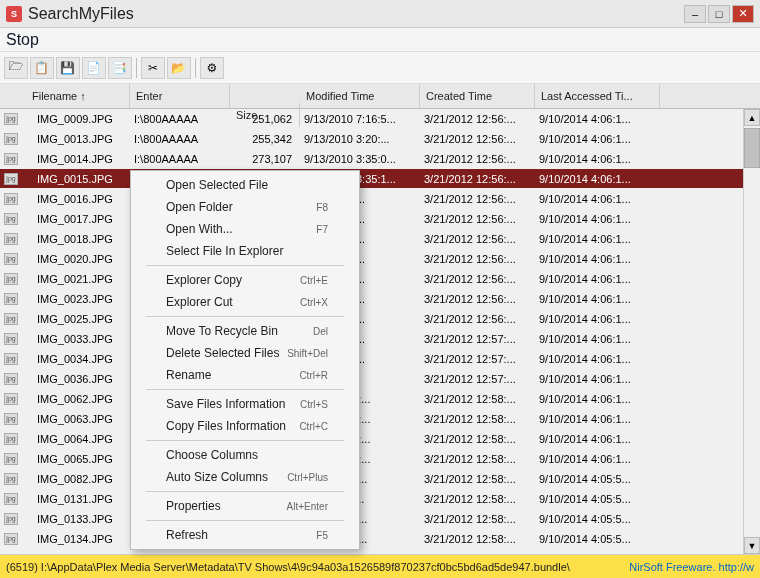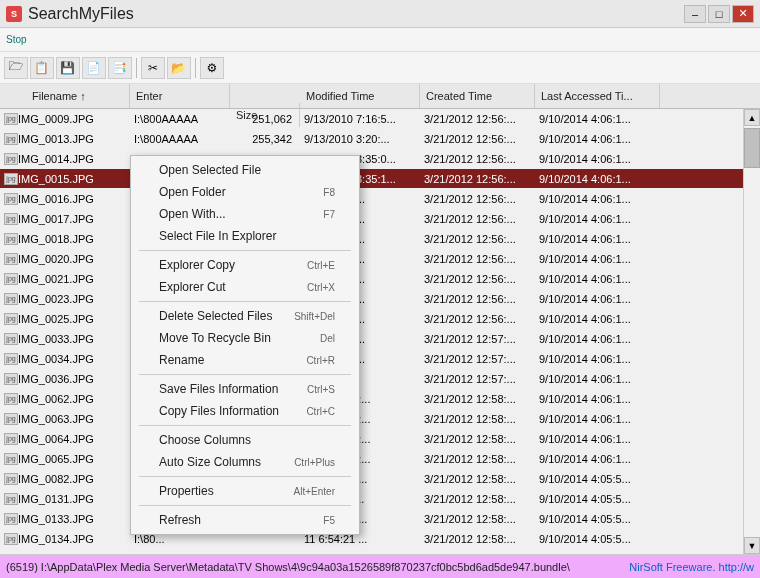--- a/index.html
+++ b/index.html
@@ -49,22 +49,22 @@
     }
     .tb-btn.close { background: #c0392b; color: white; }
     .menu-bar {
       background: #f5f5f5;
       border-bottom: 1px solid #ddd;
       padding: 3px 6px;
       height: 24px;
       display: flex; align-items: center;
     }
     .menu-bar span {
-      font-size: 10px;
-      color: #0f766e;
+      font-size: 16px;
+      color: #0f172a;
       cursor: pointer;
     }
     .toolbar {
       background: #f5f5f5;
       border-bottom: 1px solid #ddd;
       padding: 3px 4px;
       height: 32px;
       display: flex; align-items: center; gap: 2px;
     }
     .tool-btn {
@@ -120,21 +120,21 @@
       border-bottom: 1px solid #f0f0f0;
     }
     .file-row.selected { background: #7f1d1d; color: white; }
     .file-cell {
       padding: 0 4px;
       font-size: 11px;
       white-space: nowrap;
       overflow: hidden;
       text-overflow: ellipsis;
     }
-    .cell-filename { width: 130px; display: flex; align-items: center; gap: 0; }
+    .cell-filename { width: 130px; display: flex; align-items: center; gap: 19px; }
     .cell-folder { width: 100px; }
     .cell-size { width: 70px; text-align: right; padding-right: 8px; }
     .cell-modified { width: 120px; }
     .cell-created { width: 115px; }
     .cell-accessed { width: 125px; }
     .file-icon {
       width: 14px; height: 12px;
       background: #ddd;
       border: 1px solid #aaa;
       font-size: 7px;
@@ -157,41 +157,41 @@
       cursor: pointer;
     }
     .scrollbar-arrow {
       width: 100%; height: 17px;
       background: #e0e0e0;
       border: 1px solid #bbb;
       display: flex; align-items: center; justify-content: center;
       font-size: 9px; cursor: pointer;
     }
     .status-bar {
-      background: #f0abfc;
+      background: #fde047;
       border-top: 1px solid #ccc;
       height: 24px;
       display: flex; align-items: center; justify-content: space-between;
       padding: 0 6px;
       font-size: 11px;
       color: #222;
     }
     .status-right { color: #0066cc; }
 
     
     .context-menu {
       position: absolute;
-      top: 155px;
+      top: 170px;
       left: 130px;
       width: 230px;
       background: #f5f5f5;
       border: 1px solid #bbb;
       box-shadow: 3px 3px 8px rgba(0,0,0,0.3);
       z-index: 100;
-      padding: 3px 8px;
+      padding: 3px 15px;
     }
     .ctx-item {
       display: flex;
       justify-content: space-between;
       align-items: center;
       padding: 4px 16px 4px 20px;
       cursor: pointer;
       font-size: 12px;
       color: #222;
     }
@@ -520,26 +520,26 @@
     <div class="ctx-item">
       <span>Explorer Copy</span>
       <span class="shortcut">Ctrl+E</span>
     </div>
     <div class="ctx-item">
       <span>Explorer Cut</span>
       <span class="shortcut">Ctrl+X</span>
     </div>
     <div class="ctx-separator"></div>
     <div class="ctx-item">
+      <span>Move To Recycle Bin</span>
+      <span class="shortcut">Del</span>
+    </div>
+    <div class="ctx-item">
       <span>Delete Selected Files</span>
       <span class="shortcut">Shift+Del</span>
-    </div>
-    <div class="ctx-item">
-      <span>Move To Recycle Bin</span>
-      <span class="shortcut">Del</span>
     </div>
     <div class="ctx-item">
       <span>Rename</span>
       <span class="shortcut">Ctrl+R</span>
     </div>
     <div class="ctx-separator"></div>
     <div class="ctx-item">
       <span>Save Files Information</span>
       <span class="shortcut">Ctrl+S</span>
     </div>

